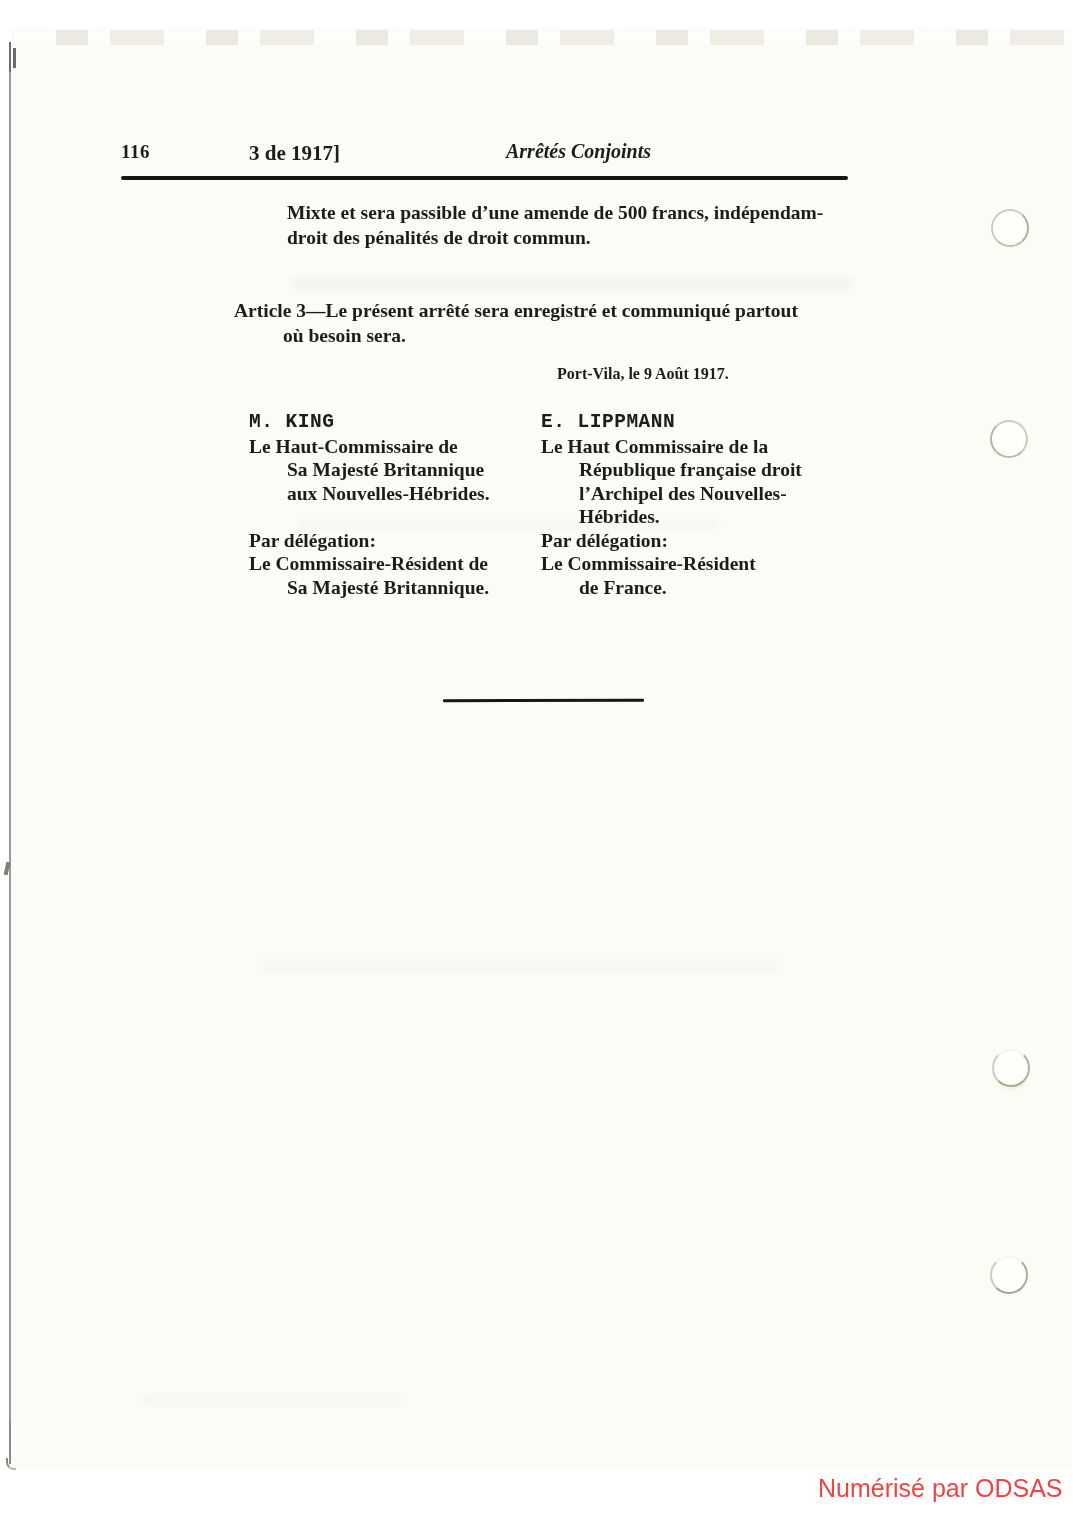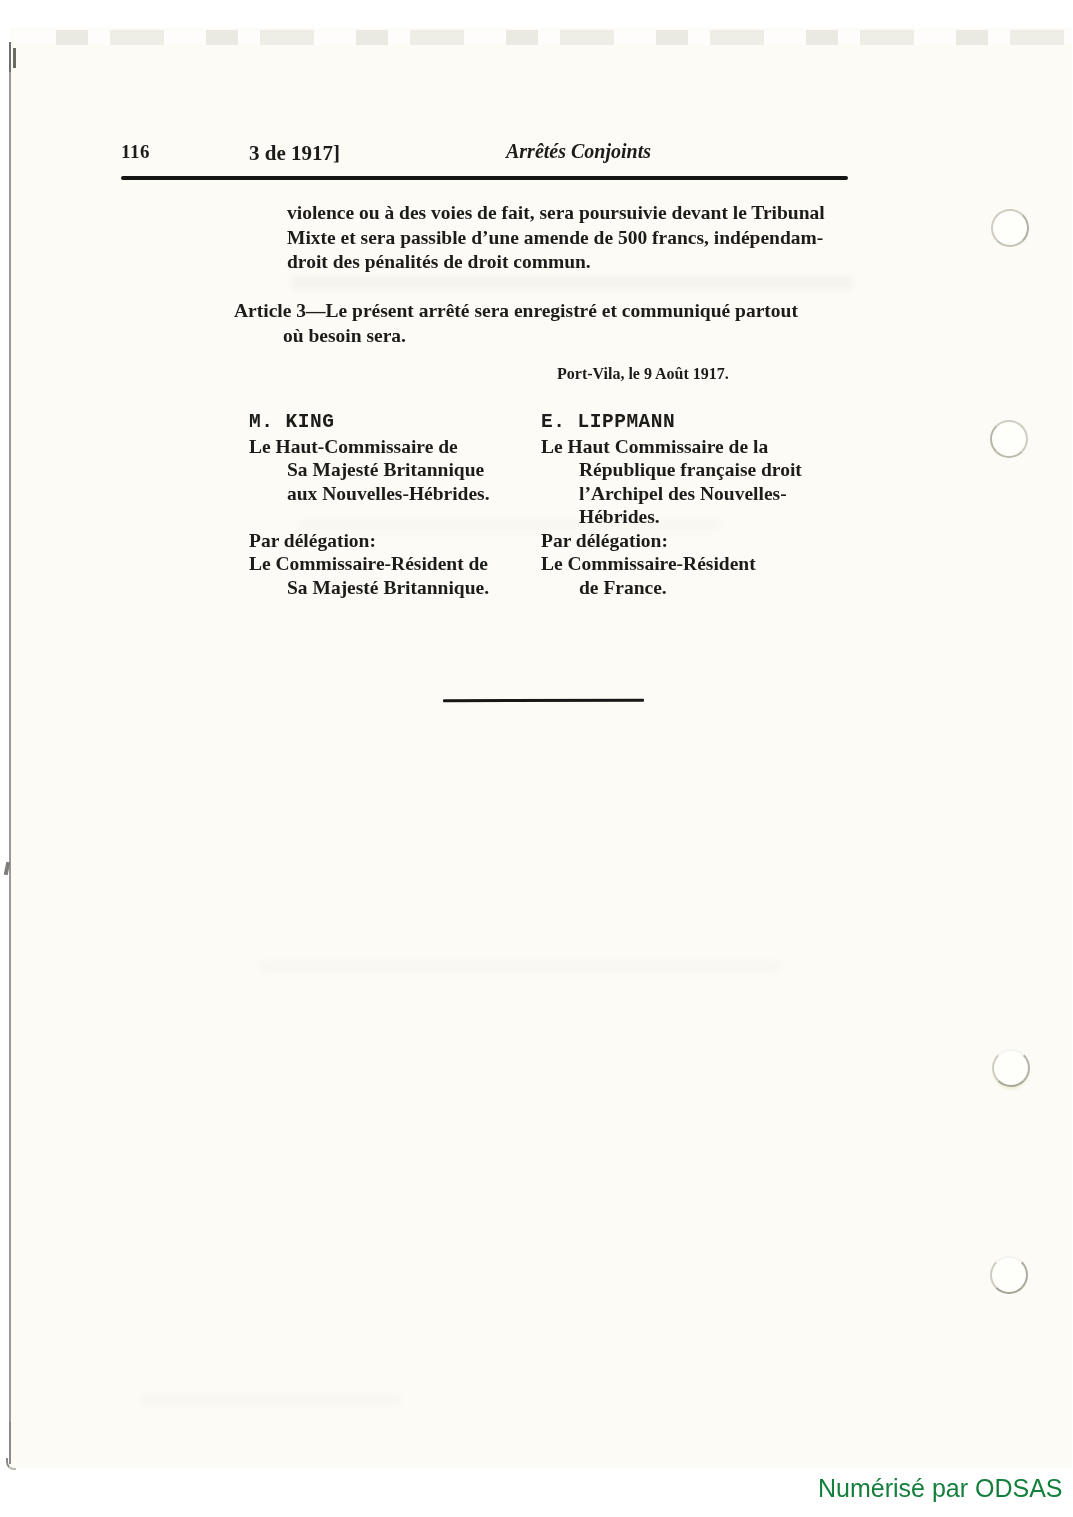--- a/index.html
+++ b/index.html
@@ -106,21 +106,21 @@
   
   .smudge { position: absolute; background: #cfcdc3; filter: blur(3px); }
   .smudge-1 { left: 292px; top: 277px; width: 560px; height: 12px; opacity: 0.18; }
   .smudge-2 { left: 300px; top: 520px; width: 420px; height: 10px; opacity: 0.10; }
   .smudge-3 { left: 260px; top: 960px; width: 520px; height: 12px; opacity: 0.08; }
   .smudge-4 { left: 140px; top: 1395px; width: 260px; height: 10px; opacity: 0.10; }
 
   .watermark {
     position: absolute; left: 818px; top: 1474px;
     font-family: "Liberation Sans", "DejaVu Sans", sans-serif;
-    font-size: 25px; color: #15803d; white-space: nowrap;
+    font-size: 25px; color: #ef4444; white-space: nowrap;
   }
 </style>
 </head>
 <body>
 
 <div class="canvas">
 
   <div class="page"></div>
   <div class="top-dashes"></div>
   <div class="edge-line"></div>
@@ -132,21 +132,20 @@
   <div class="smudge smudge-2"></div>
   <div class="smudge smudge-3"></div>
   <div class="smudge smudge-4"></div>
 
   <span class="doc-text page-number">116</span>
   <span class="doc-text header-ref">3 de 1917]</span>
   <span class="doc-text header-title">Arrêtés Conjoints</span>
   <div class="header-rule"></div>
 
   <div class="doc-text para para-main">
-      <div class="line">violence ou à des voies de fait, sera poursuivie devant le Tribunal</div>
       <div class="line">Mixte et sera passible d’une amende de 500 francs, indépendam-</div>
       <div class="line">droit des pénalités de droit commun.</div>
     </div>
 
   <div class="doc-text para para-article">
       <div class="line">Article 3—Le présent arrêté sera enregistré et communiqué partout</div>
       <div class="line">où besoin sera.</div>
     </div>
 
   <span class="doc-text dateline">Port-Vila, le 9 Août 1917.</span>

